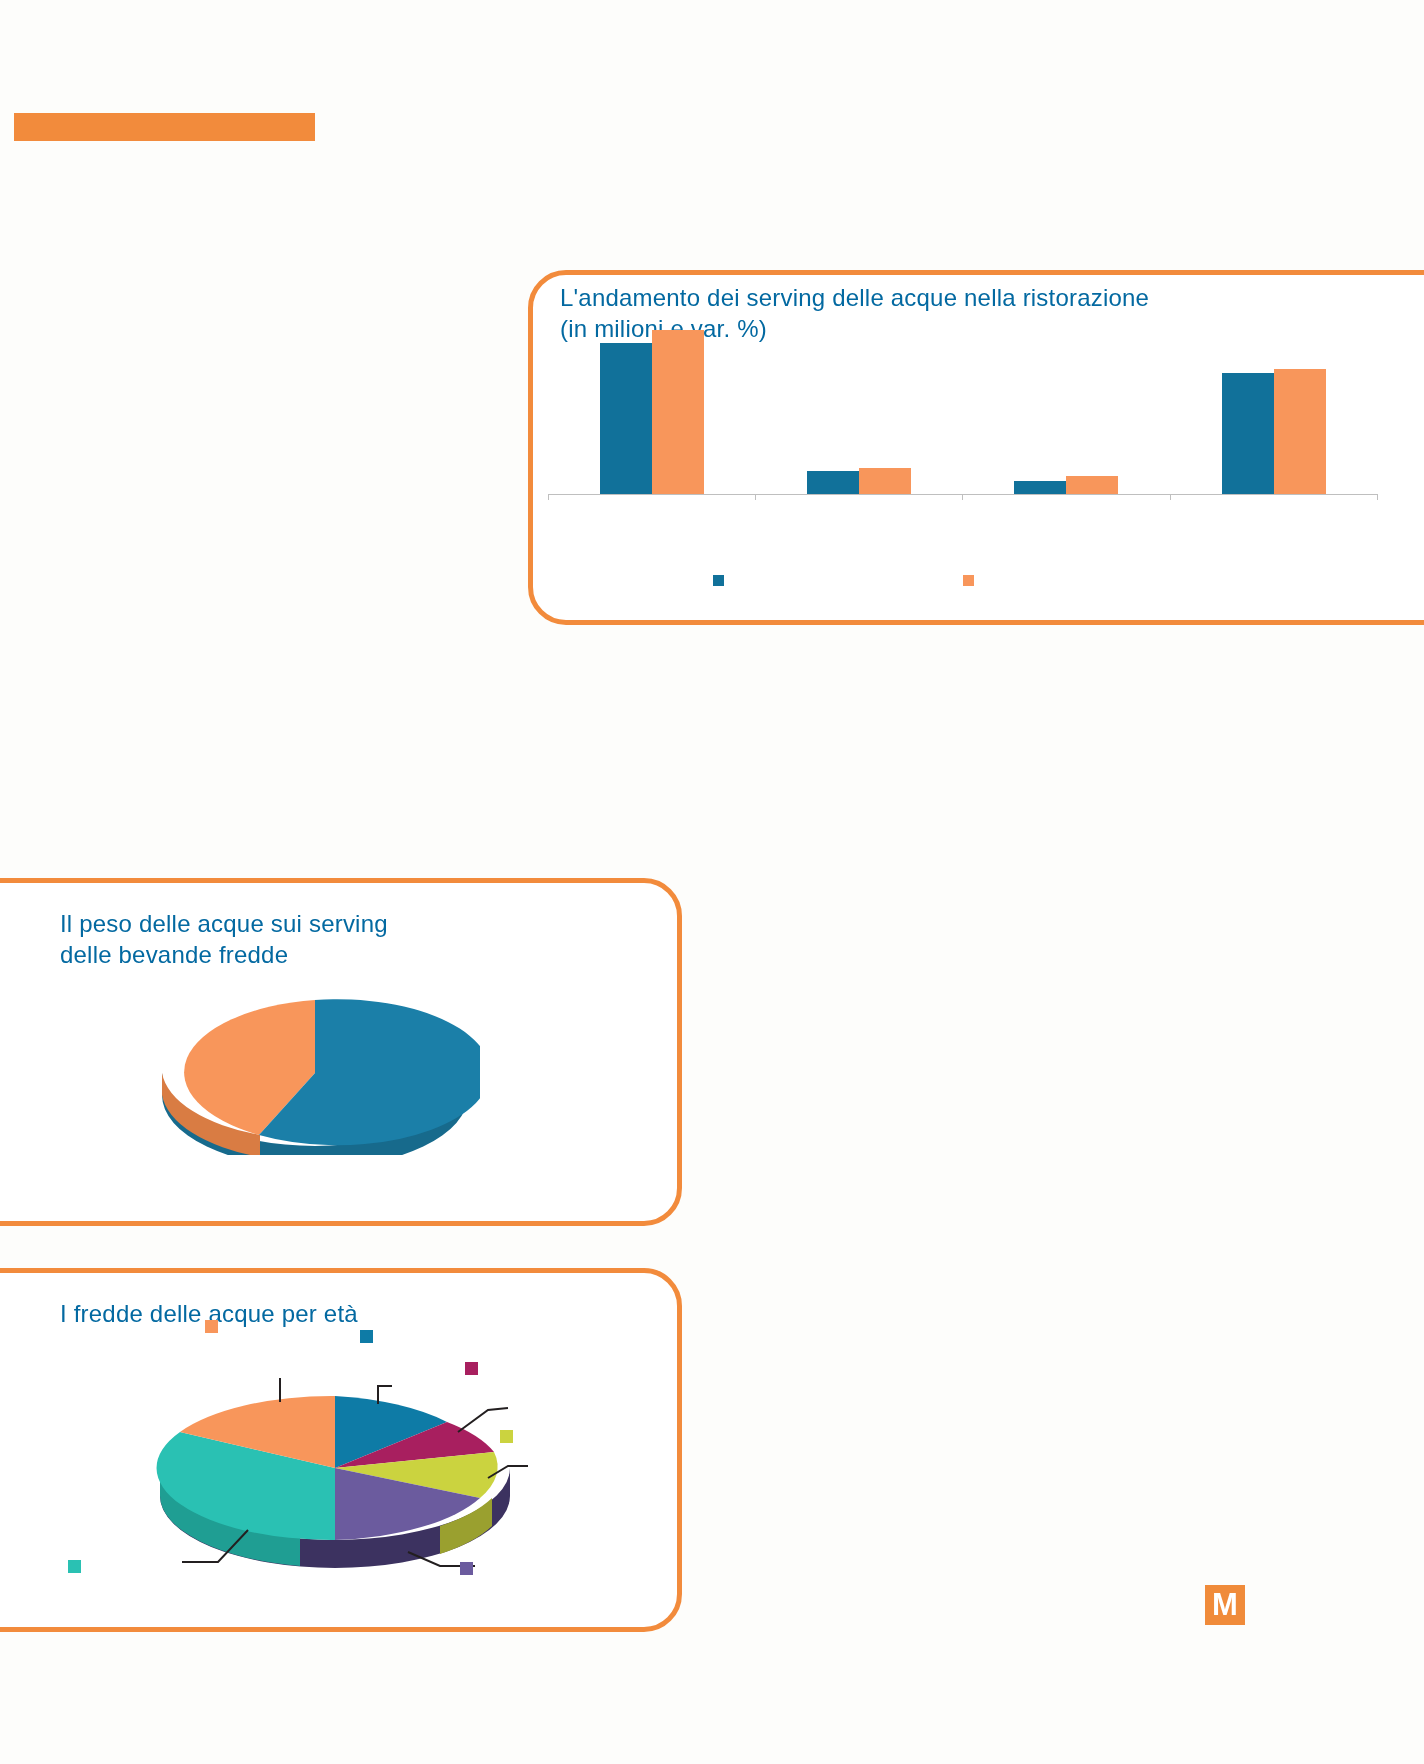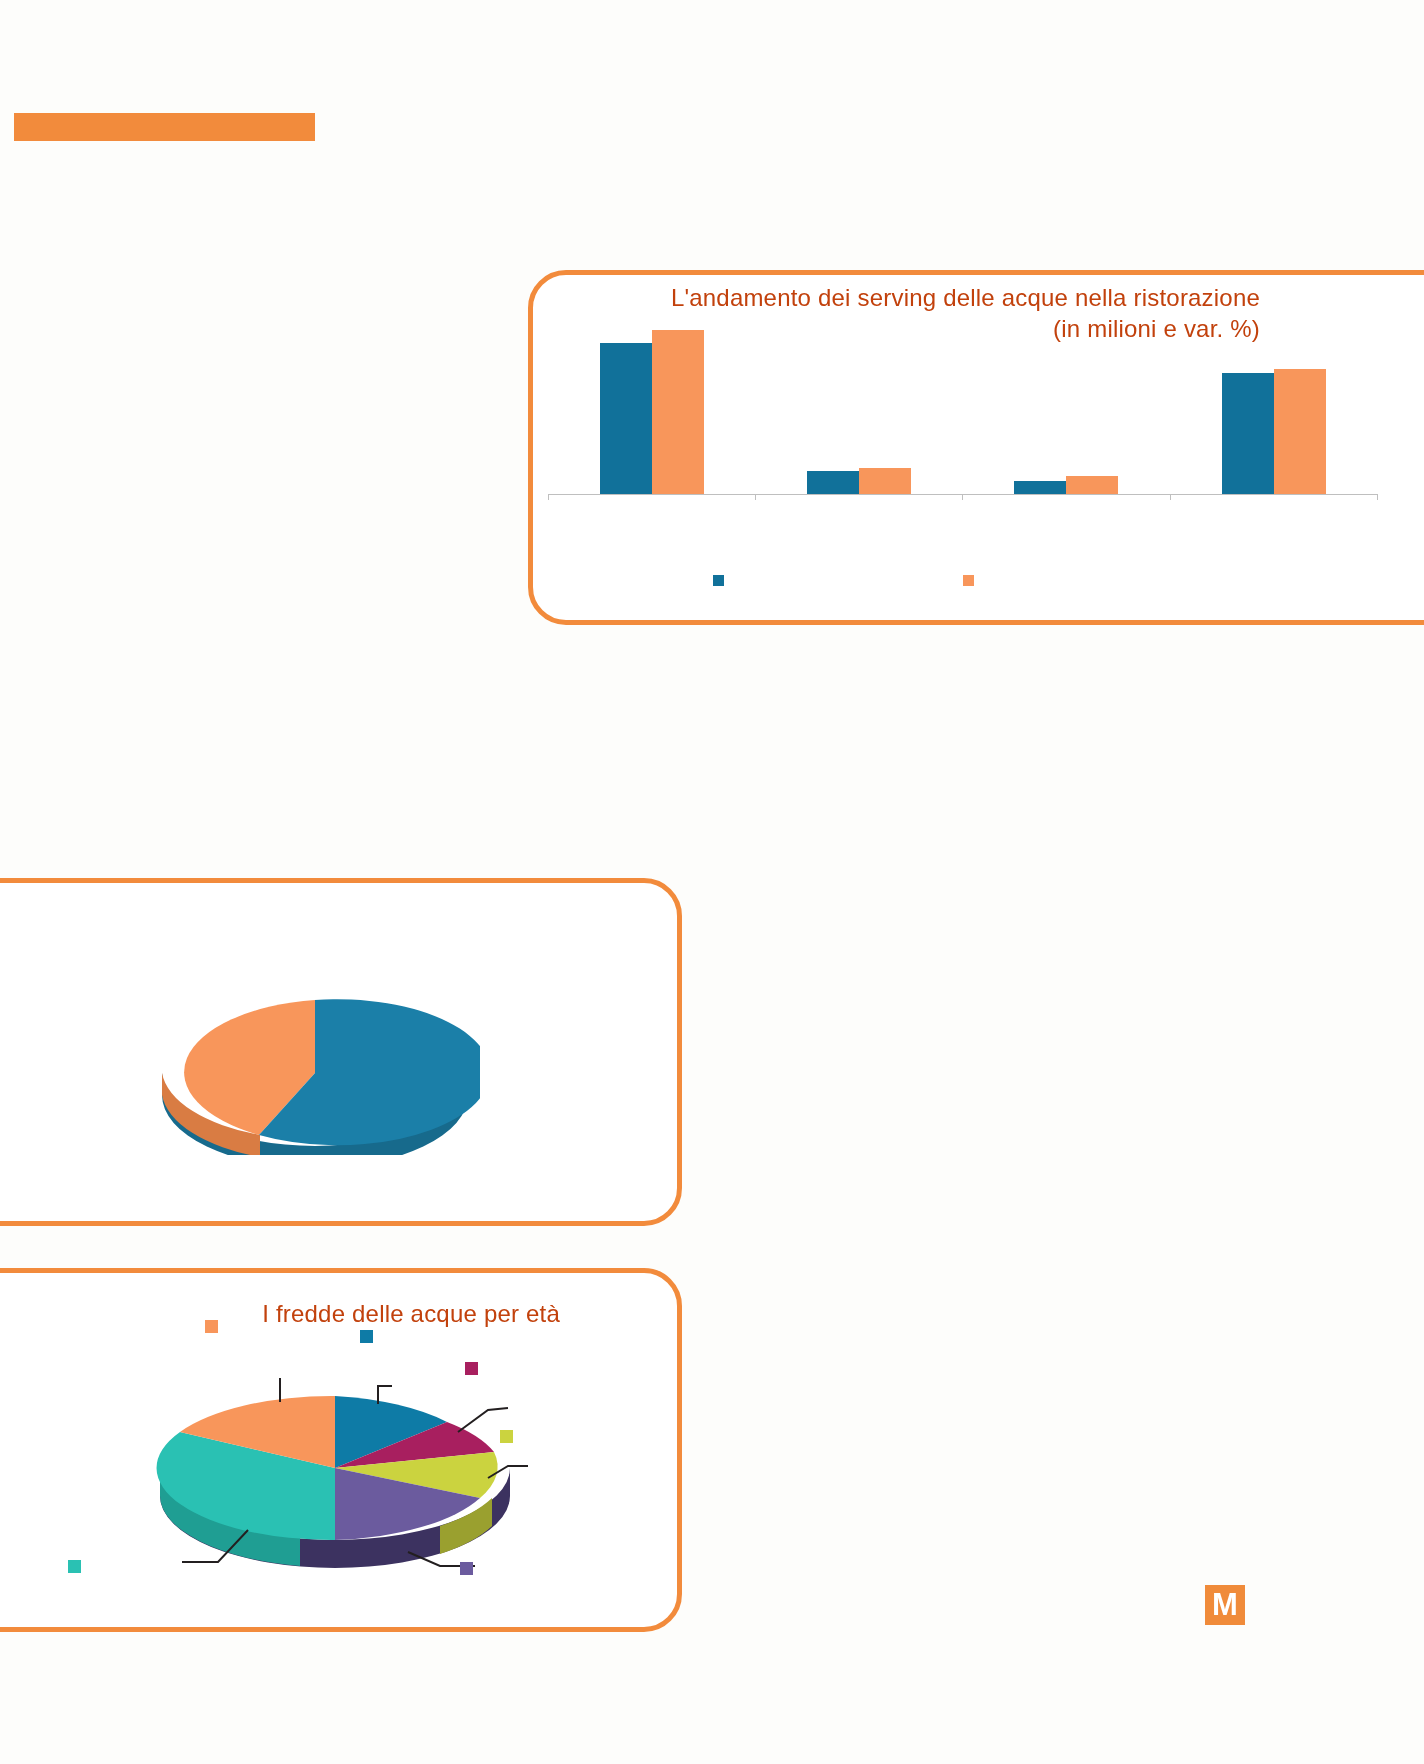--- a/index.html
+++ b/index.html
@@ -41,24 +41,24 @@
     width:742px;height:348px;
   }
   .card-pie2{
     left:-60px;top:1268px;
     width:742px;height:364px;
   }
 
   
   .chart-title{
     position:absolute;
-    text-align:right;
+    text-align:left;
     font-size:24px;
     line-height:31px;
-    color:#c2410c;
+    color:#0369a1;
     letter-spacing:0.2px;
     white-space:pre-line;
     font-weight:400;
   }
   .bar-title{left:560px;top:282px;width:700px;}
   .pie1-title{left:60px;top:908px;width:500px;}
   .pie2-title{left:60px;top:1298px;width:500px;}
 
   
   .bar-plot{
@@ -162,20 +162,22 @@
     </div>
   </div>
 
   <div class="bar-legend">
     <span class="legend-swatch s1"></span>
     <span class="legend-swatch s2"></span>
   </div>
 
   <div class="card card-pie1"></div>
 
+  <div class="chart-title pie1-title">Il peso delle acque sui serving
+delle bevande fredde</div>
 
   <div class="pie-wrap pie1-wrap">
     <svg class="pie-svg" width="330" height="160" viewBox="0 0 330 160">
 
       <path d="M 12 78 A 153 73 0 0 0 318 78 L 318 100 A 153 73 0 0 1 12 100 Z" fill="#176A8C"></path>
       <path d="M 12 78 A 153 73 0 0 0 110 140 L 110 162 A 153 73 0 0 1 12 100 Z" fill="#D97C43"></path>
 
       <path d="M 165 78 L 165 5 A 153 73 0 0 0 109 140 Z" fill="#F8965B"></path>
 
       <path d="M 165 78 L 109 140 A 153 73 0 1 0 165 5 Z" fill="#1B7FA8"></path>

